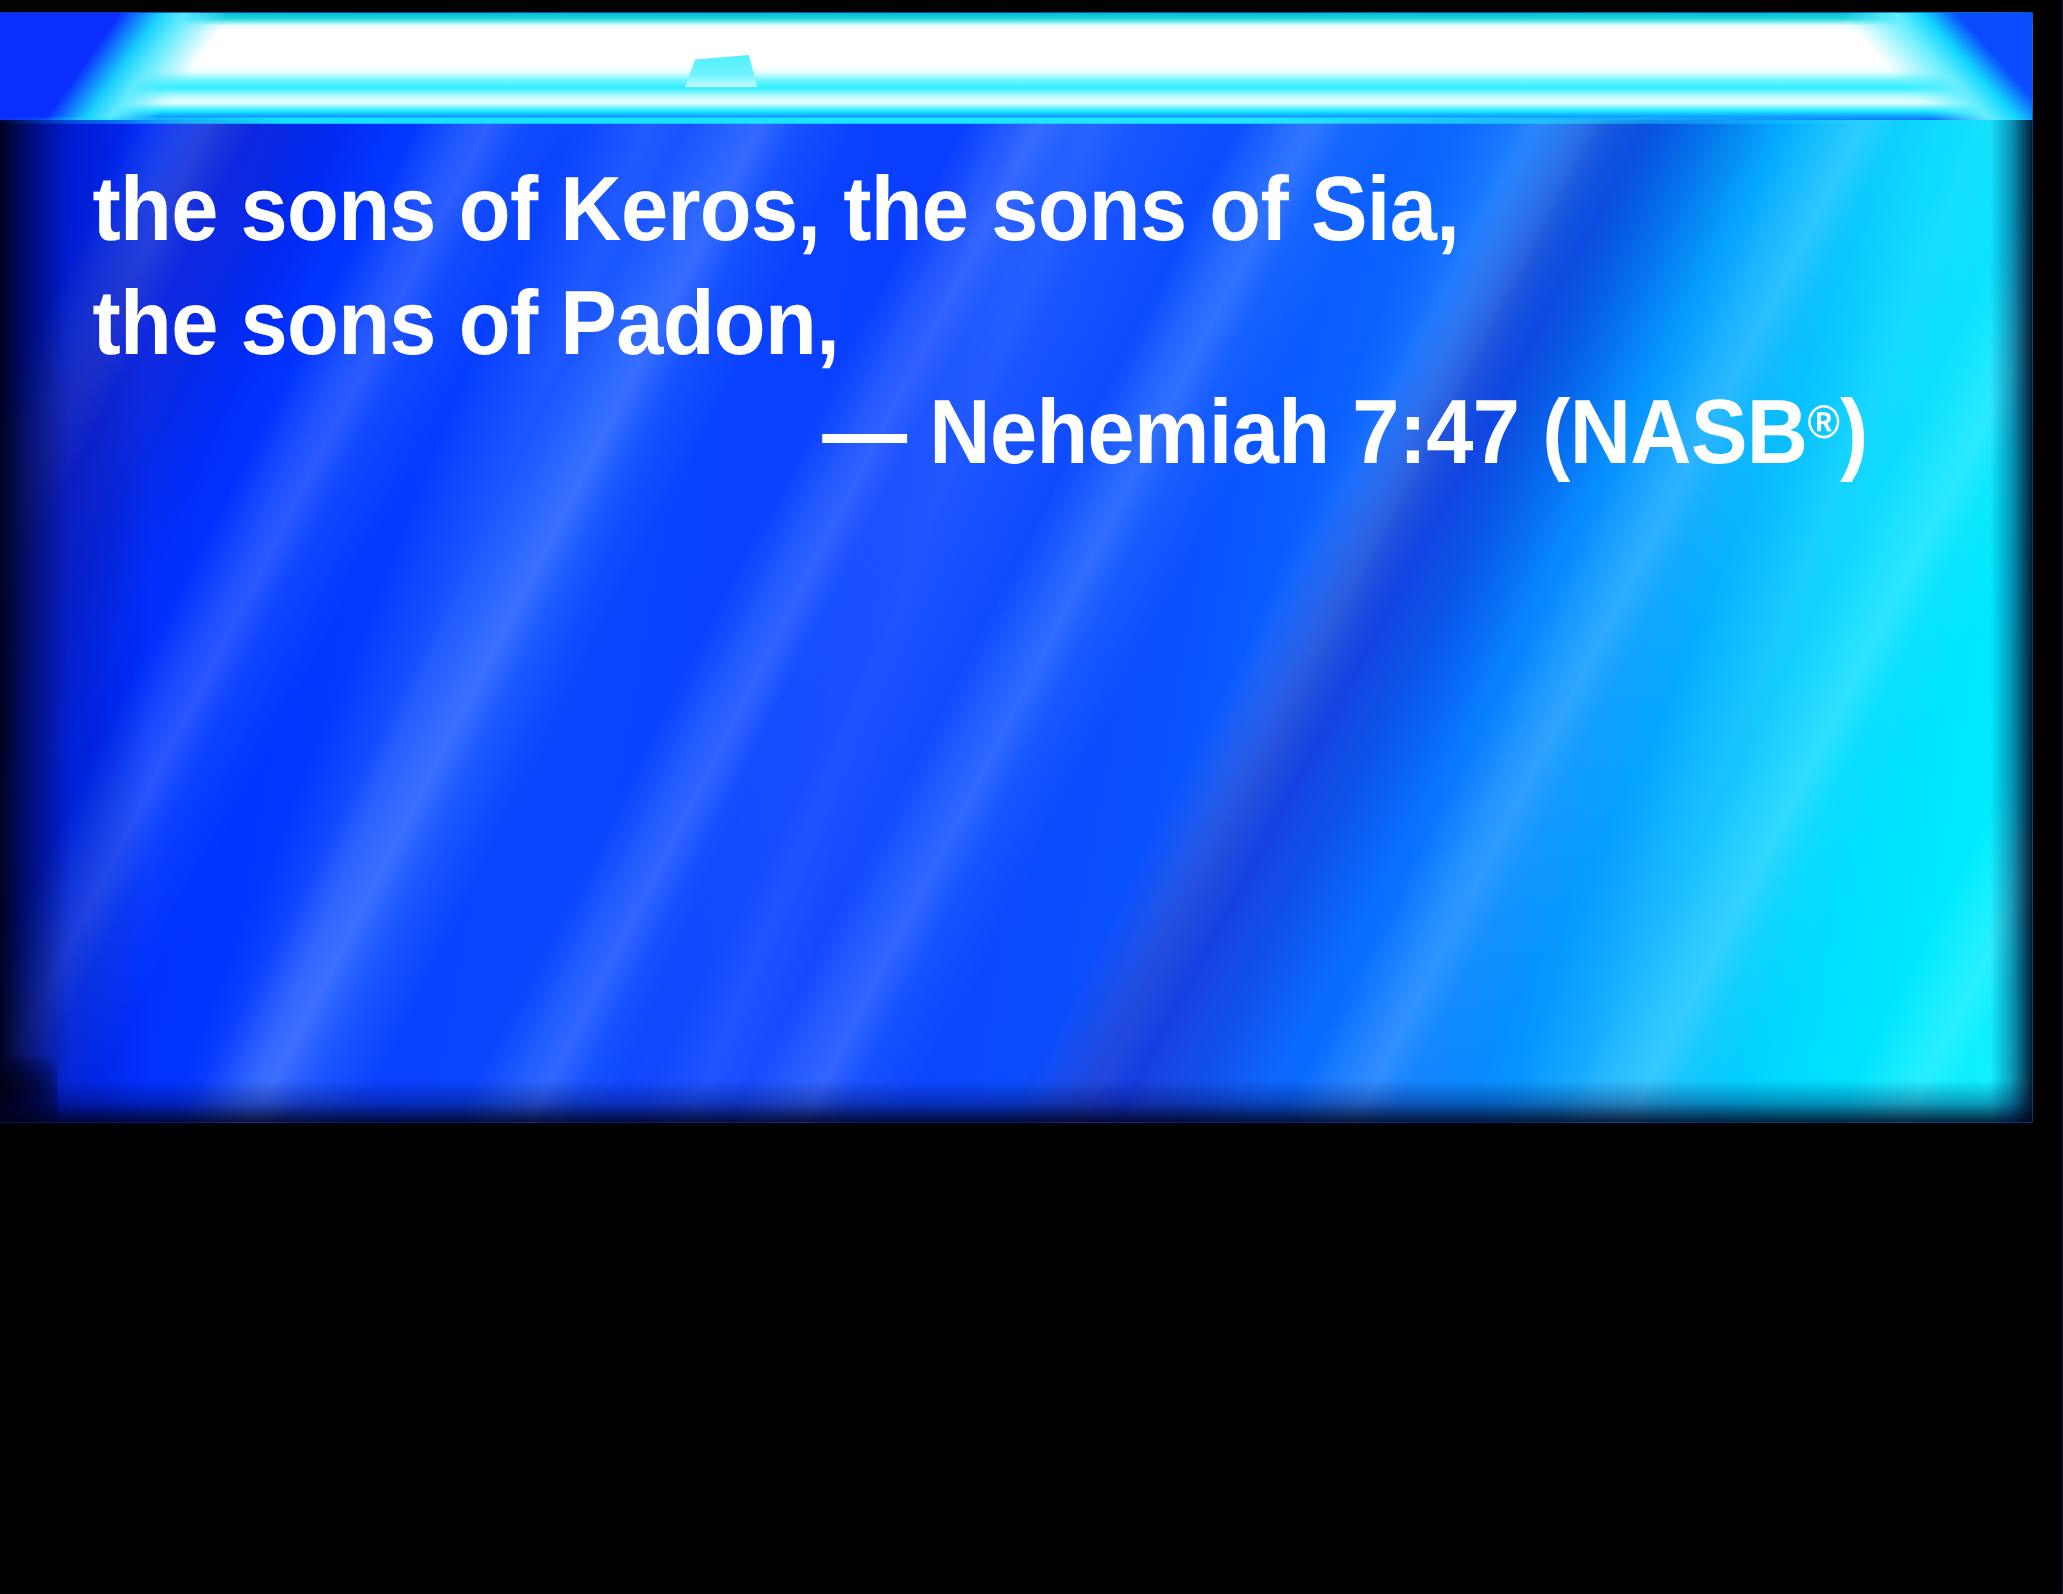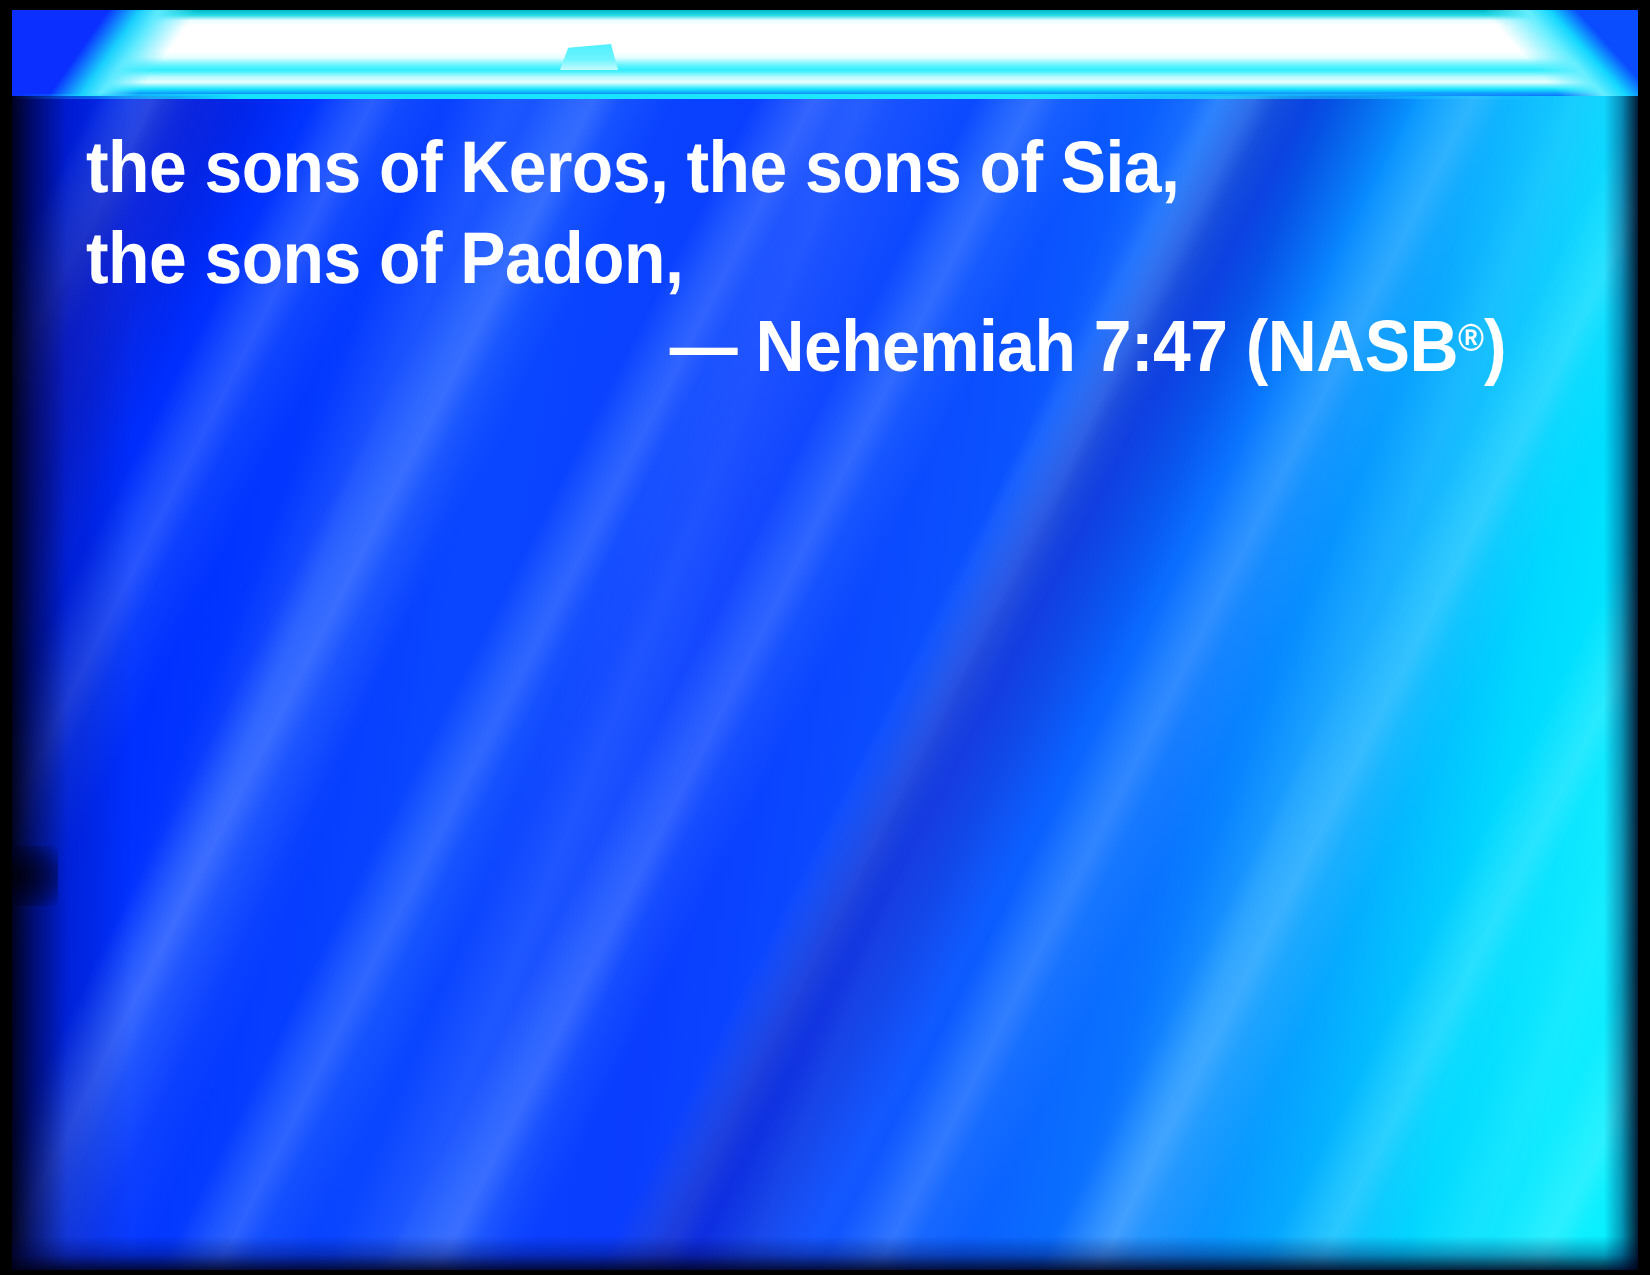--- a/index.html
+++ b/index.html
@@ -19,24 +19,24 @@
     position: relative;
     width: 1650px;
     height: 1275px;
     background: #000000;
     overflow: hidden;
   }
 
   
   #panel {
     position: absolute;
-    left: 12px;
+    left: 0;
     top: 10px;
     width: 1626px;
-    height: 1260px;
+    height: 888px;
     overflow: hidden;
     background: #0029f5;
   }
 
   
   .bg-base {
     position: absolute;
     inset: 0;
     background:
       linear-gradient(100deg,

